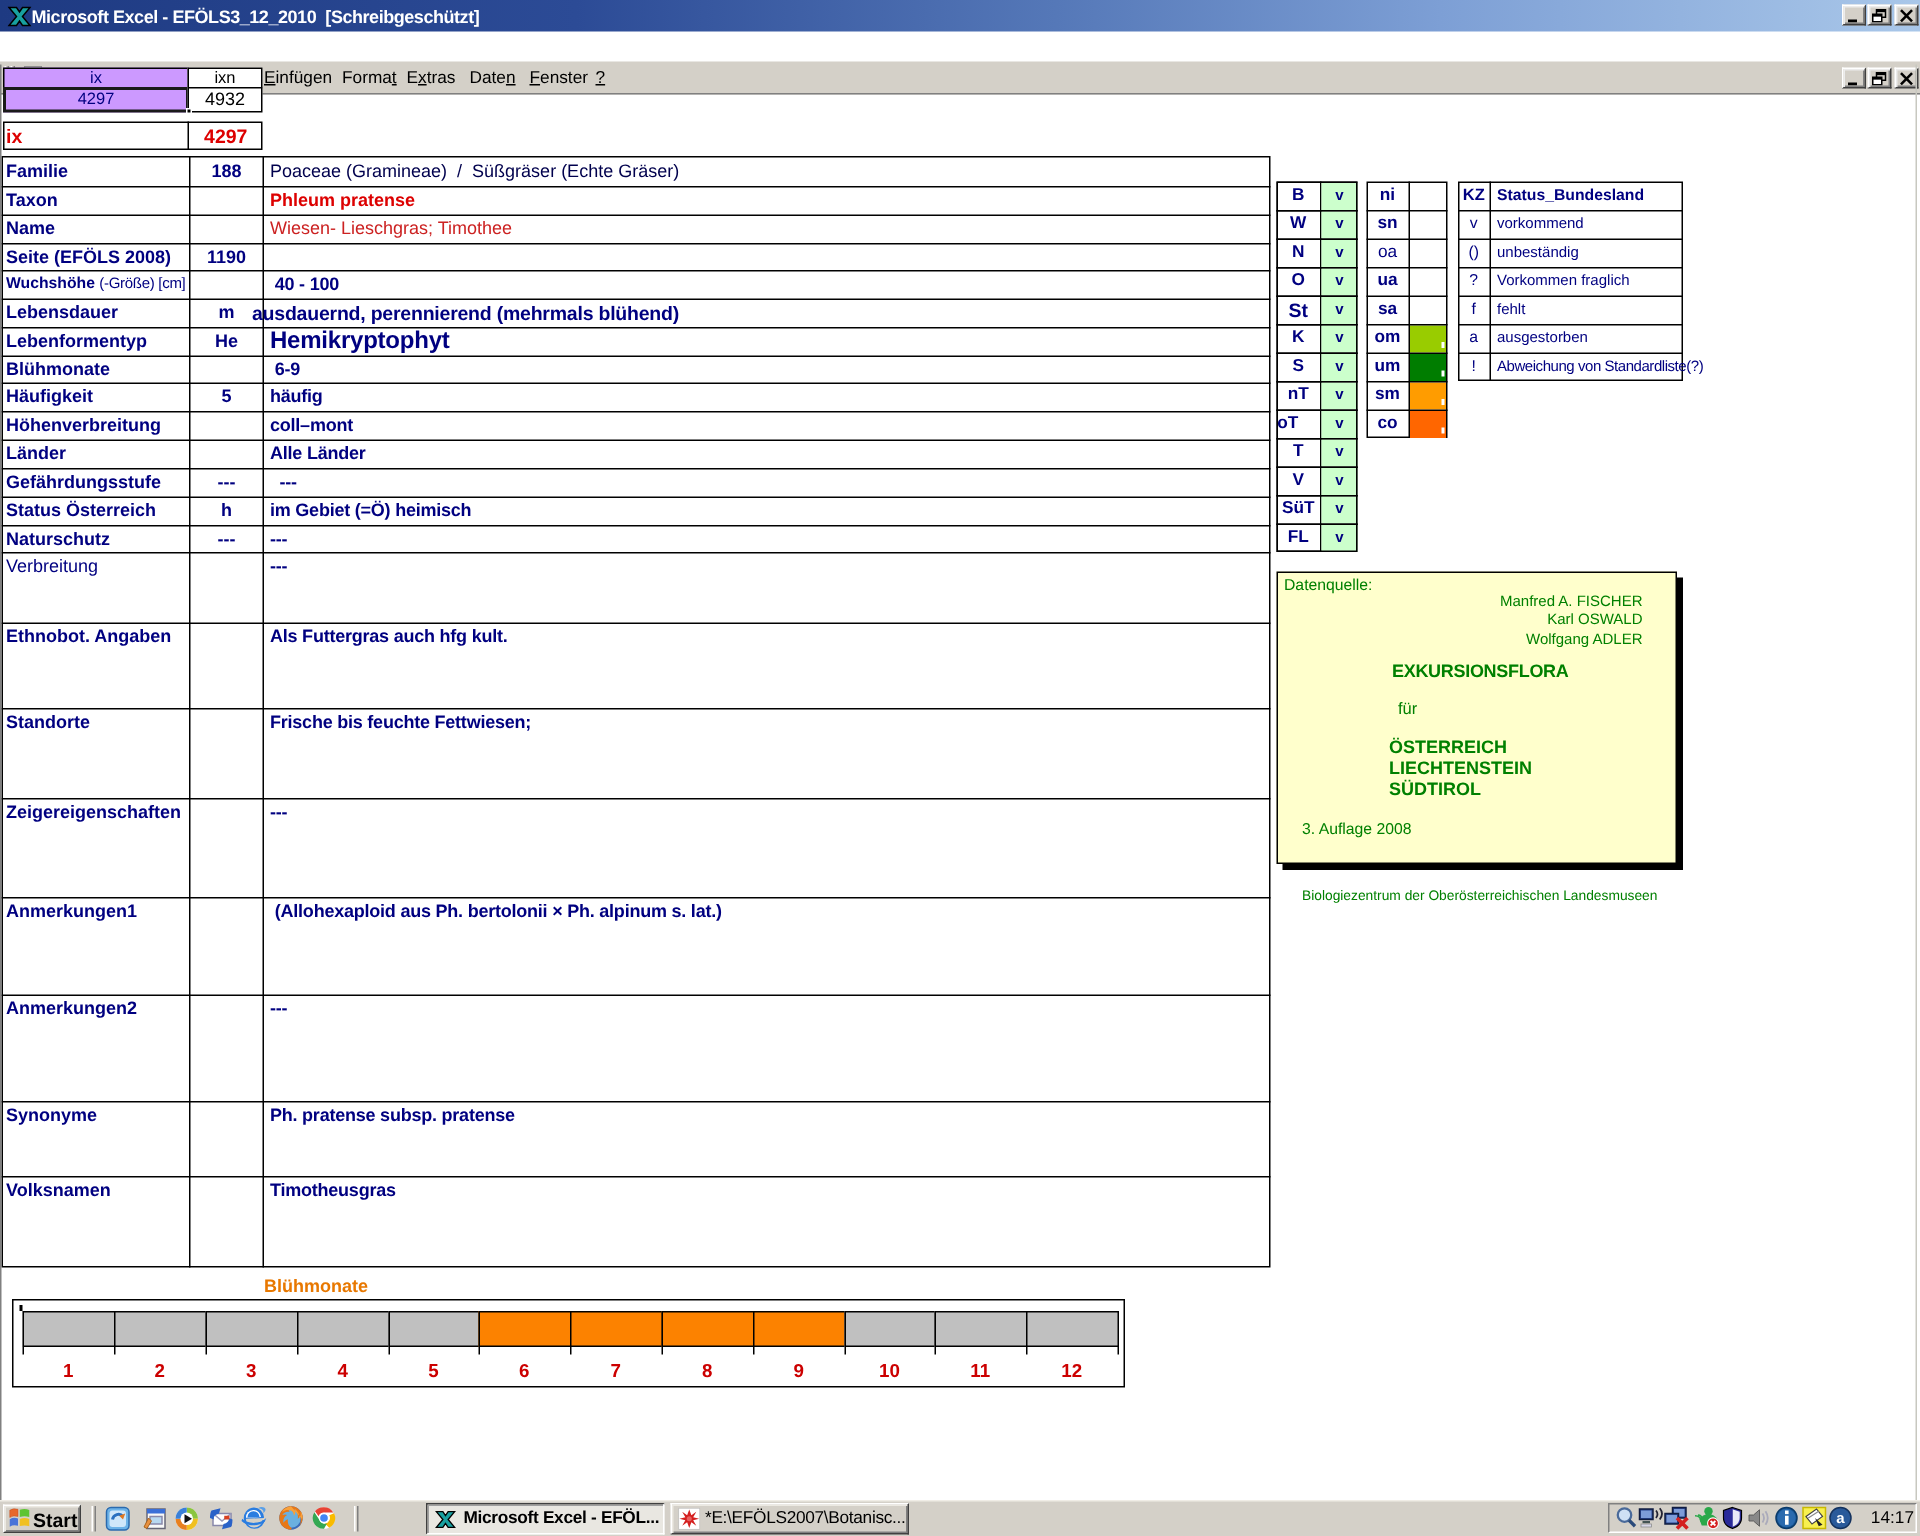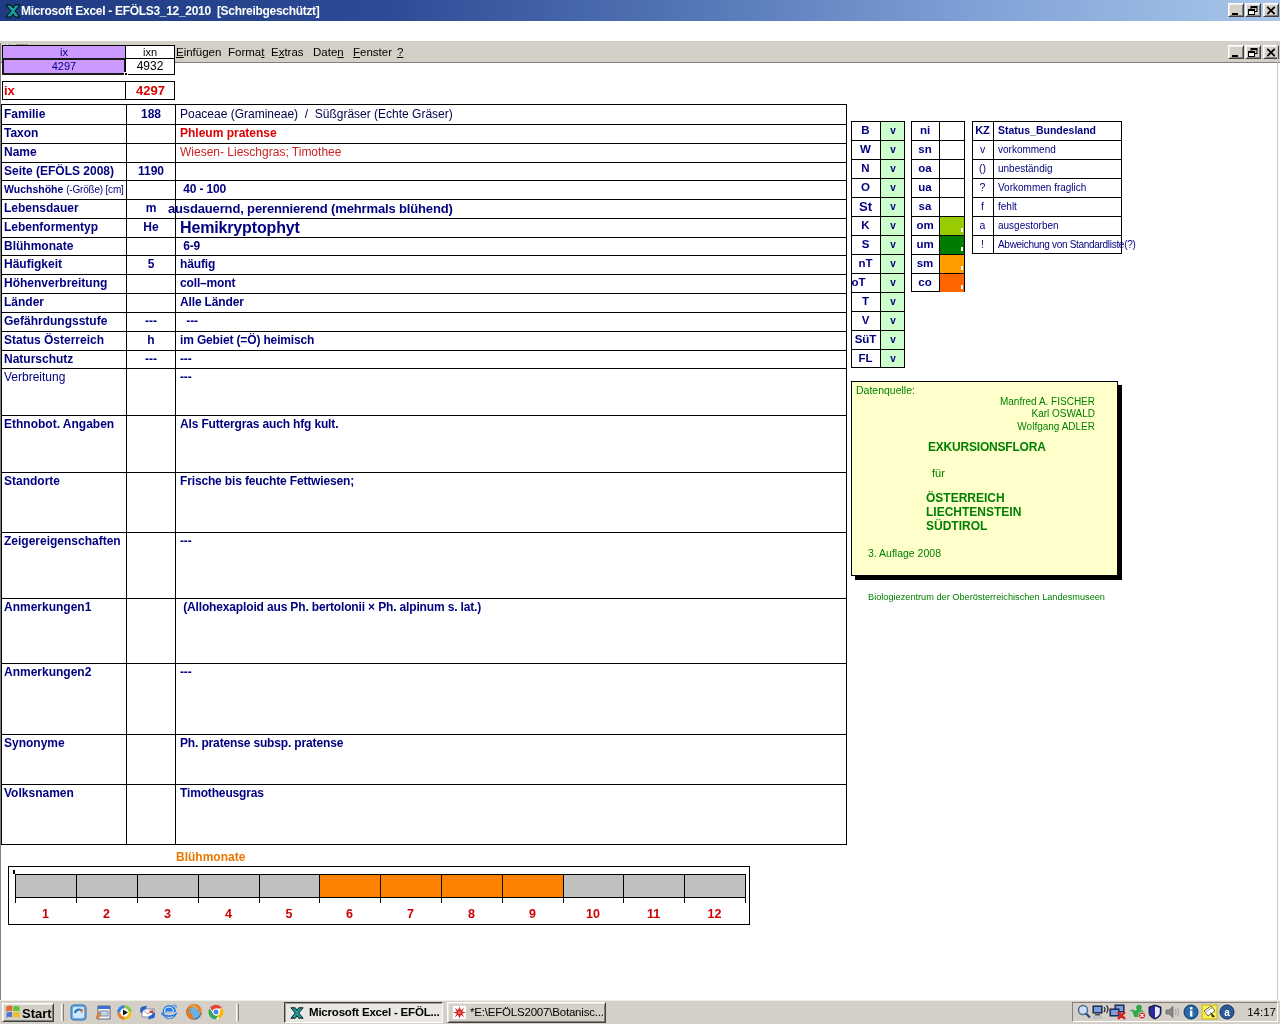--- a/index.html
+++ b/index.html
@@ -236,21 +236,21 @@
   <div class="abs" style="left:851px;top:254px;width:54px;height:1px;background:#000"></div>
   <div class="abs" style="left:851px;top:273px;width:54px;height:1px;background:#000"></div>
   <div class="abs" style="left:851px;top:292px;width:54px;height:1px;background:#000"></div>
   <div class="abs" style="left:851px;top:311px;width:54px;height:1px;background:#000"></div>
   <div class="abs" style="left:851px;top:330px;width:54px;height:1px;background:#000"></div>
   <div class="abs" style="left:851px;top:349px;width:54px;height:1px;background:#000"></div>
   <div class="abs" style="left:911px;top:121px;width:54px;height:171px;border:1px solid #000"></div>
   <div class="abs" style="left:939px;top:121px;width:1px;height:171px;background:#000"></div>
   <div class="abs navy" style="left:911px;top:121px;width:28px;text-align:center;font-size:11.5px;font-weight:bold;line-height:19px">ni</div>
   <div class="abs navy" style="left:911px;top:140px;width:28px;text-align:center;font-size:11.5px;font-weight:bold;line-height:19px">sn</div>
-  <div class="abs navy" style="left:911px;top:159px;width:28px;text-align:center;font-size:11.5px;font-weight:bold;line-height:19px">oa</div>
+  <div class="abs navy" style="left:911px;top:159px;width:28px;text-align:center;font-size:11.5px;font-weight:normal;line-height:19px">oa</div>
   <div class="abs navy" style="left:911px;top:178px;width:28px;text-align:center;font-size:11.5px;font-weight:bold;line-height:19px">ua</div>
   <div class="abs navy" style="left:911px;top:197px;width:28px;text-align:center;font-size:11.5px;font-weight:bold;line-height:19px">sa</div>
   <div class="abs" style="left:940px;top:217px;width:24px;height:18px;background:#99cc00"></div>
   <div class="abs" style="left:961px;top:228px;width:2px;height:4px;background:#fff"></div>
   <div class="abs navy" style="left:911px;top:216px;width:28px;text-align:center;font-size:11.5px;font-weight:bold;line-height:19px">om</div>
   <div class="abs" style="left:940px;top:236px;width:24px;height:18px;background:#007d00"></div>
   <div class="abs" style="left:961px;top:247px;width:2px;height:4px;background:#fff"></div>
   <div class="abs navy" style="left:911px;top:235px;width:28px;text-align:center;font-size:11.5px;font-weight:bold;line-height:19px">um</div>
   <div class="abs" style="left:940px;top:255px;width:24px;height:18px;background:#ff9c00"></div>
   <div class="abs" style="left:961px;top:266px;width:2px;height:4px;background:#fff"></div>

